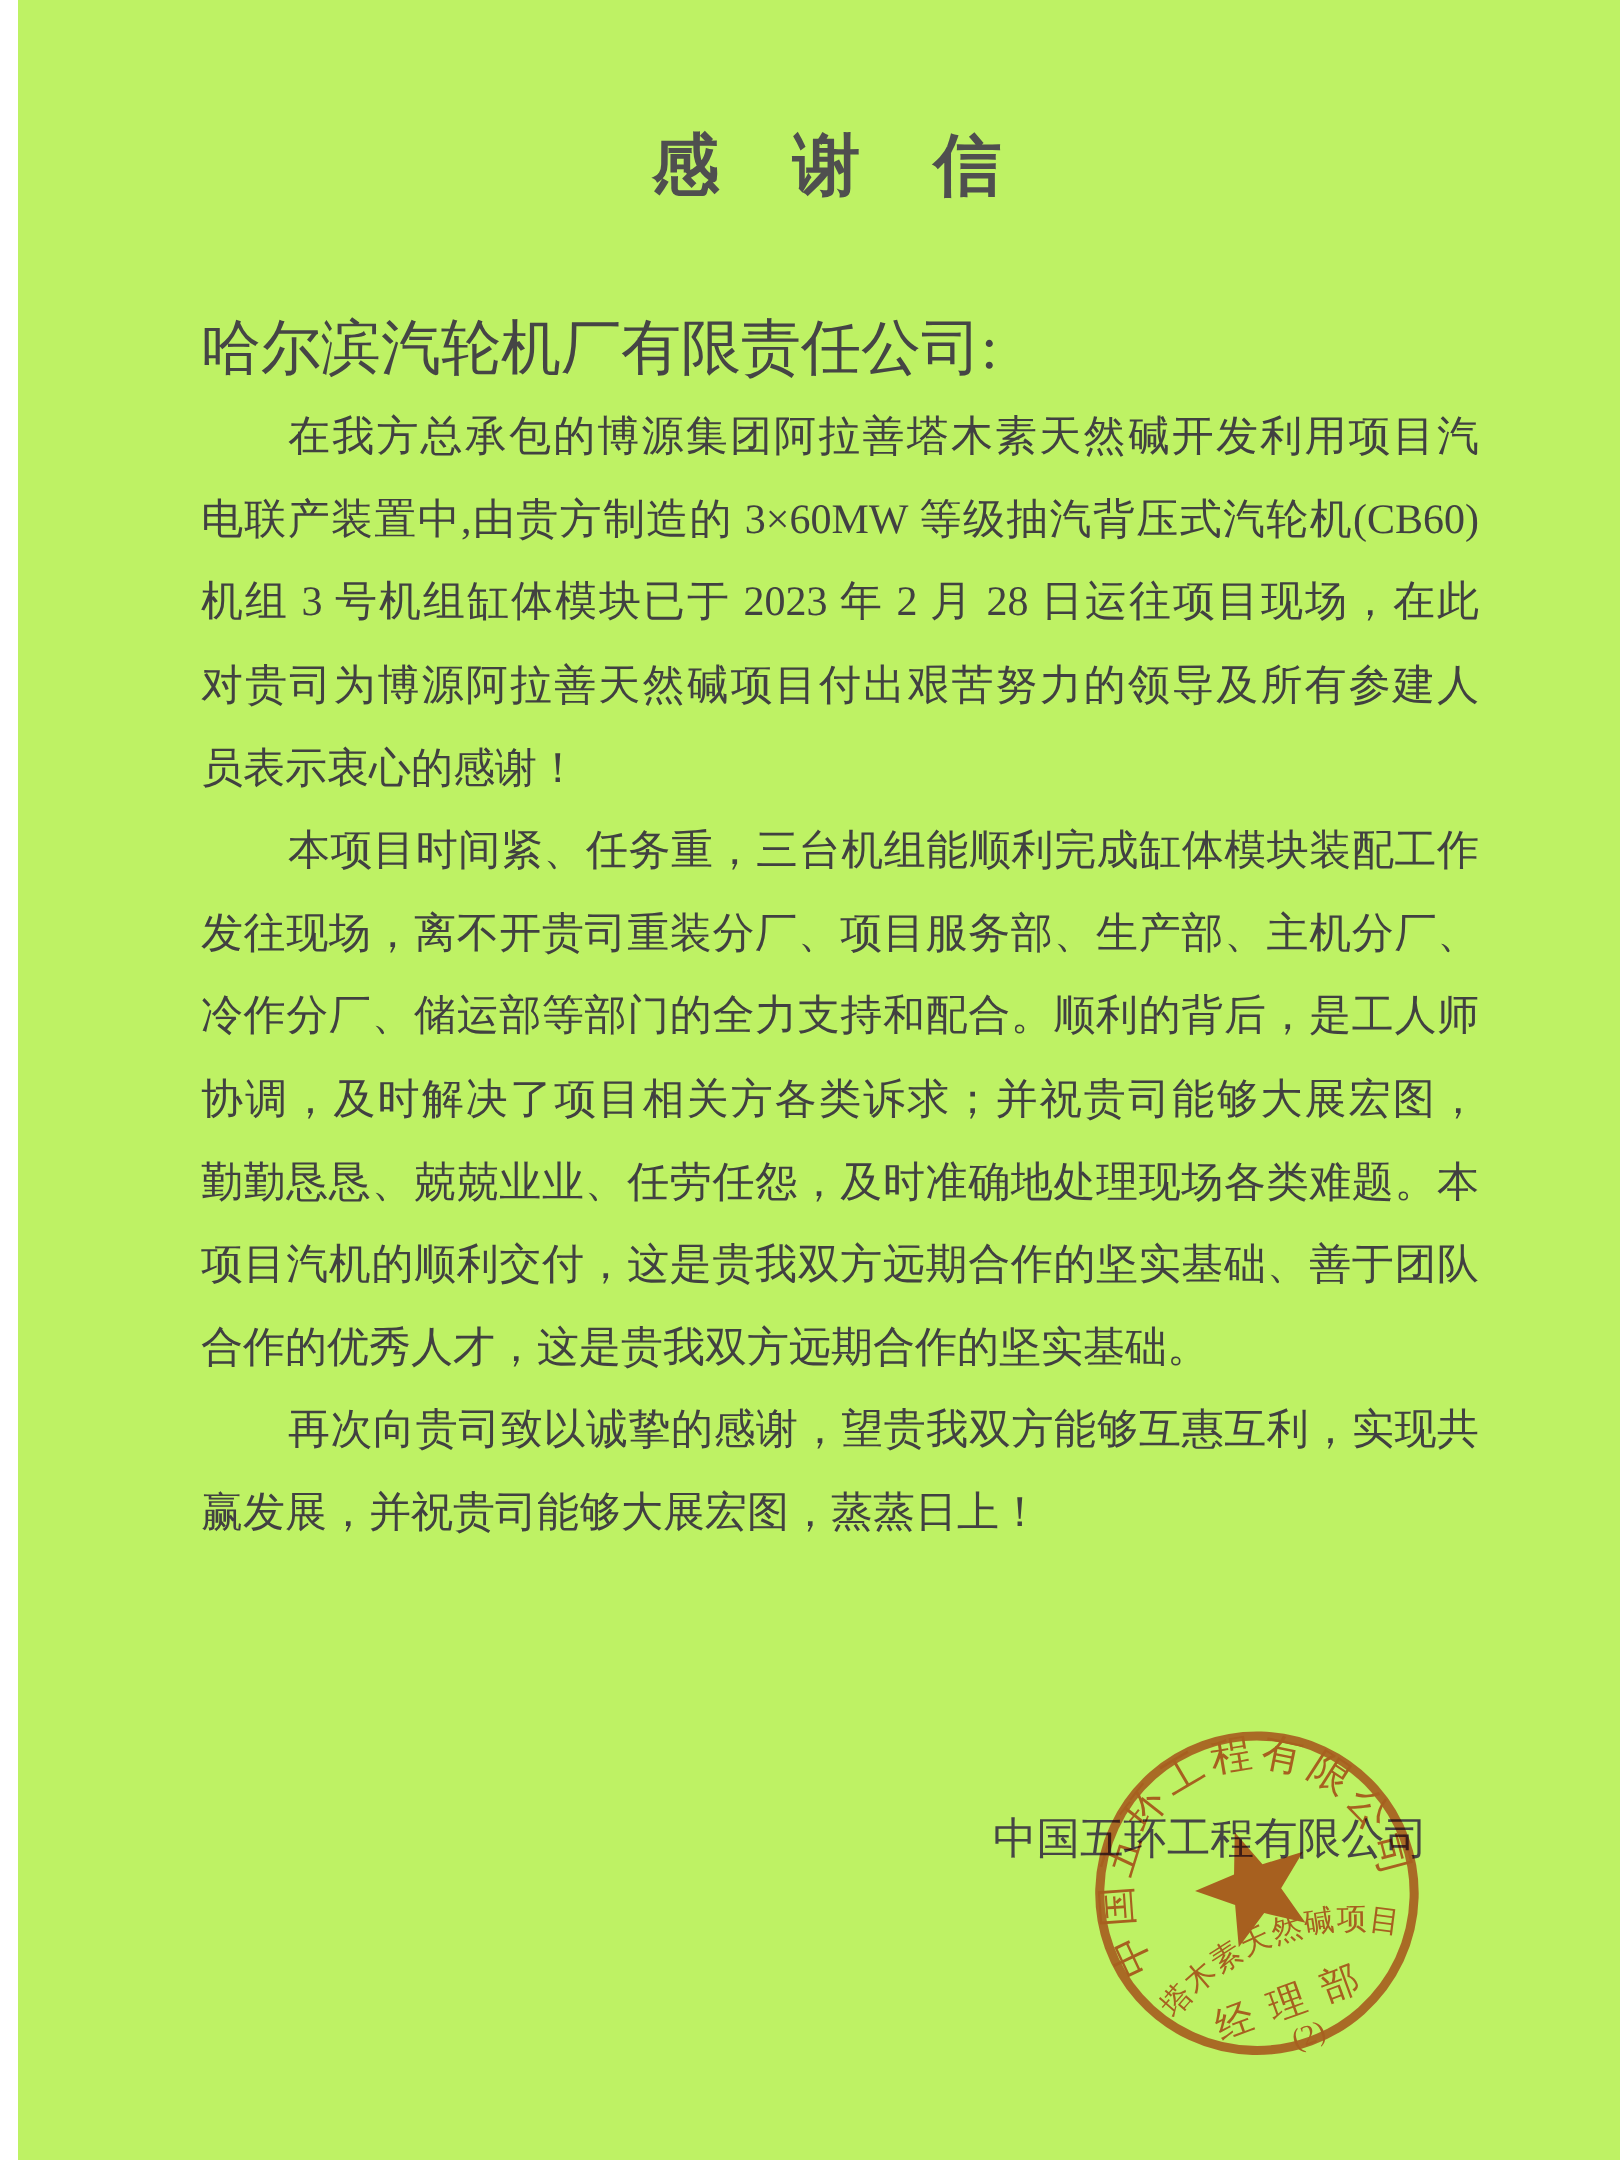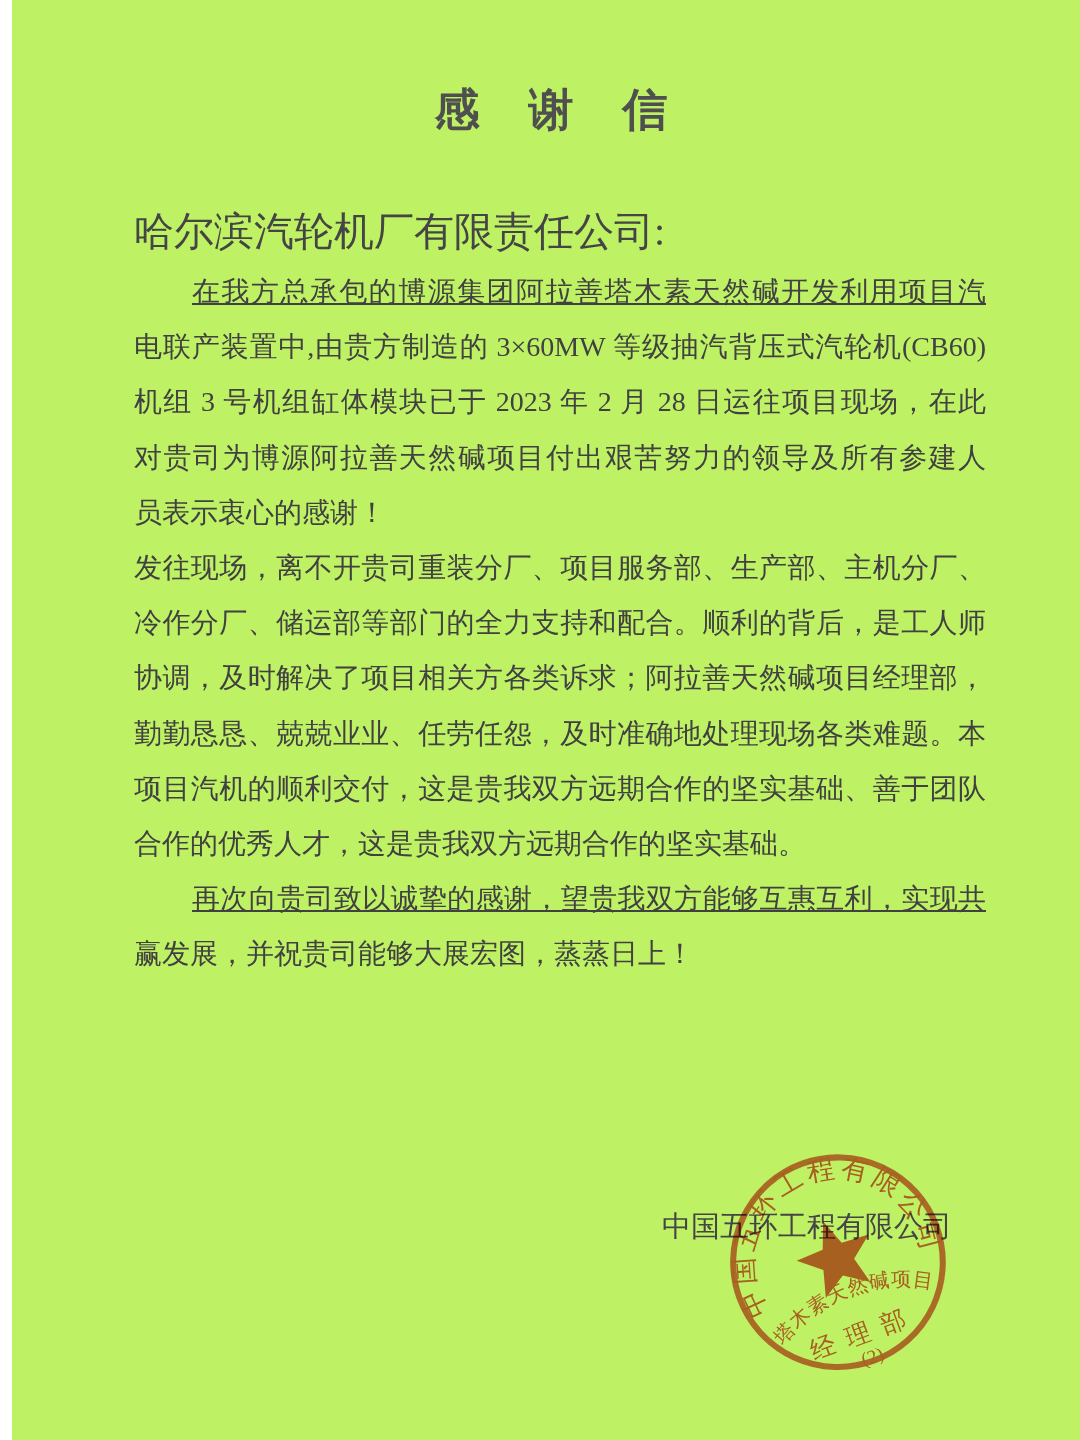--- a/index.html
+++ b/index.html
@@ -43,21 +43,21 @@
     font-size: 28px;
     color: #414141;
   }
   .line {
     line-height: 55.2px;
     height: 55.2px;
     text-align: justify;
     text-align-last: justify;
     overflow: visible;
   }
-  .line.indent { text-indent: 58px; text-decoration: underline; }
+  .line.indent { text-indent: 58px; }
   .line.end { text-align-last: left; font-family: Liberation Serif, serif; }
   .signature {
     position: absolute;
     top: 1198px;
     left: 630px;
     width: 330px;
     text-align: center;
     font-size: 29px;
     color: #454545;
     line-height: 57px;
@@ -82,23 +82,24 @@
   <div class="title">感　谢　信</div>
 
   <div class="salutation">哈尔滨汽轮机厂有限责任公司:</div>
 
   <div class="body-block">
     <div class="line indent">在我方总承包的博源集团阿拉善塔木素天然碱开发利用项目汽</div>
     <div class="line">电联产装置中,由贵方制造的 3×60MW 等级抽汽背压式汽轮机(CB60)</div>
     <div class="line">机组 3 号机组缸体模块已于 2023 年 2 月 28 日运往项目现场，在此</div>
     <div class="line">对贵司为博源阿拉善天然碱项目付出艰苦努力的领导及所有参建人</div>
     <div class="line end">员表示衷心的感谢！</div>
+    <div class="line indent">本项目时间紧、任务重，三台机组能顺利完成缸体模块装配工作</div>
     <div class="line">发往现场，离不开贵司重装分厂、项目服务部、生产部、主机分厂、</div>
     <div class="line">冷作分厂、储运部等部门的全力支持和配合。顺利的背后，是工人师</div>
-    <div class="line">协调，及时解决了项目相关方各类诉求；阿拉善天然碱项目经理部，</div>
+    <div class="line">协调，及时解决了项目相关方各类诉求；并祝贵司能够大展宏图，</div>
     <div class="line">勤勤恳恳、兢兢业业、任劳任怨，及时准确地处理现场各类难题。本</div>
     <div class="line">项目汽机的顺利交付，这是贵我双方远期合作的坚实基础、善于团队</div>
     <div class="line end">合作的优秀人才，这是贵我双方远期合作的坚实基础。</div>
     <div class="line indent">再次向贵司致以诚挚的感谢，望贵我双方能够互惠互利，实现共</div>
     <div class="line end">赢发展，并祝贵司能够大展宏图，蒸蒸日上！</div>
   </div>
 
   <div class="signature">
     <div>中国五环工程有限公司</div>
   </div>

